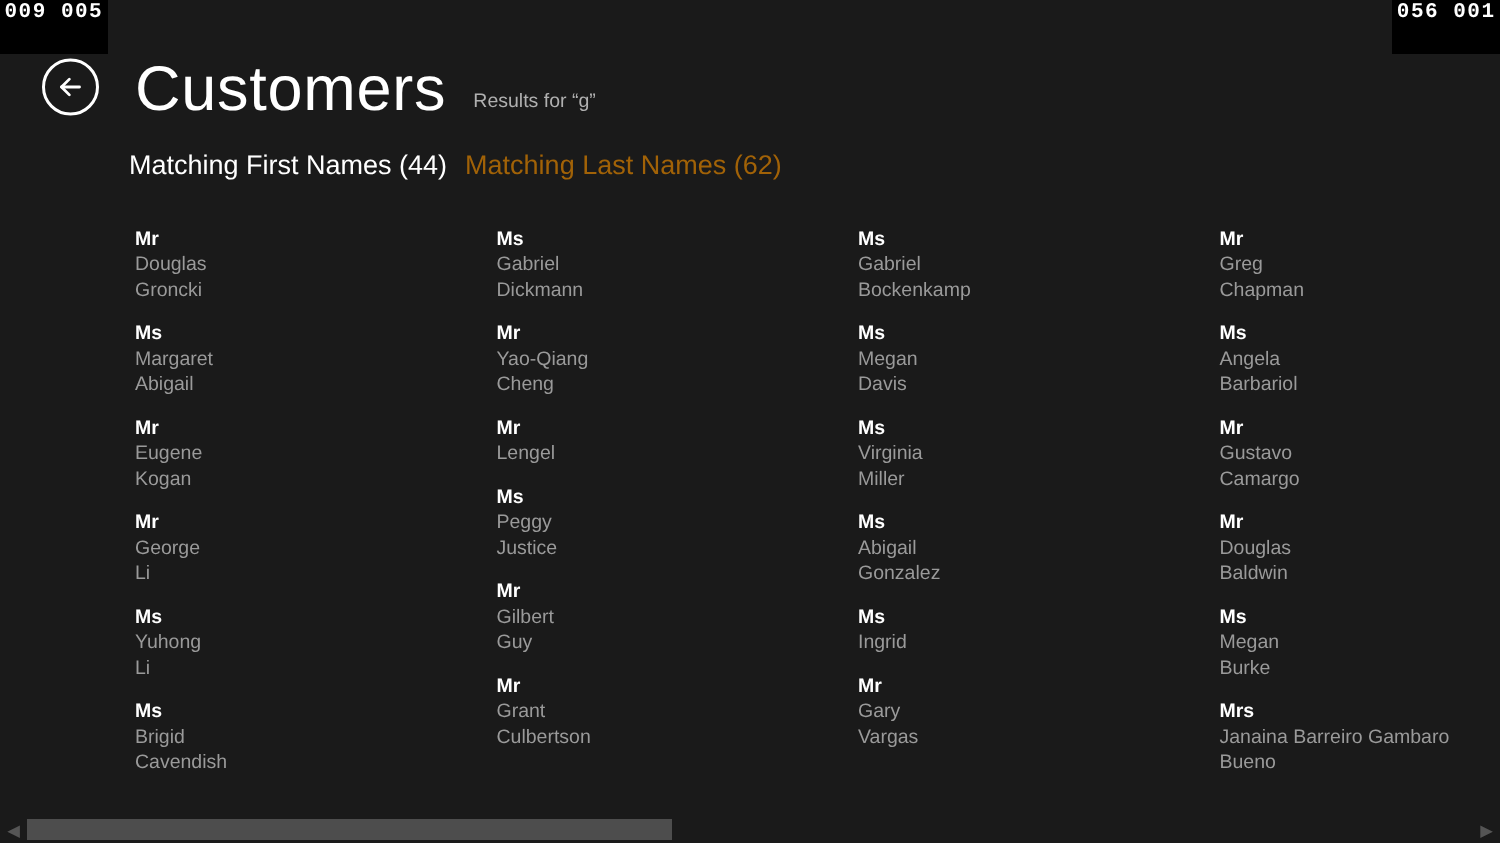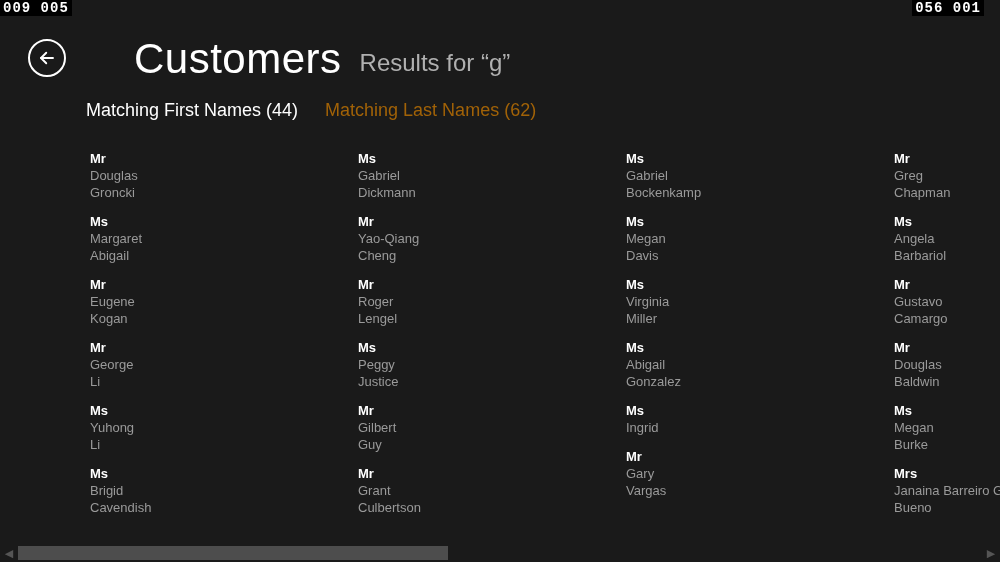--- a/index.html
+++ b/index.html
@@ -16,26 +16,26 @@
 
     
     .counter {
       position: absolute;
       top: 0;
       background: #000;
       color: #fff;
       font-family: "Courier New", monospace;
       font-size: 14px;
       font-weight: bold;
-      padding: 1px 3px 0 3px;
+      padding: 1px 3px 20px 3px;
       letter-spacing: 1px;
       line-height: 15px;
     }
     .counter.tl { left: 0; }
-    .counter.tr { right: 16px; }
+    .counter.tr { right: 0; }
 
     .header {
       position: absolute;
       left: 28px;
       top: 38px;
       display: flex;
       align-items: baseline;
     }
     .back-btn {
       width: 34px;
@@ -51,54 +51,53 @@
       cursor: pointer;
     }
     .back-btn svg { display: block; }
 
     .title {
       font-size: 42px;
       font-weight: 200;
       letter-spacing: 0.5px;
       color: #fff;
       line-height: 1;
-      margin-left: 44px;
     }
     .subtitle {
-      font-size: 24px;
+      font-size: 13px;
       font-weight: 300;
       color: #b0b0b0;
       margin-left: 18px;
       position: relative;
       top: -2px;
     }
 
     .tabs {
       position: absolute;
       left: 86px;
       top: 100px;
       display: flex;
-      gap: 27px;
+      gap: 12px;
       font-size: 18px;
       font-weight: 300;
     }
     .tab-active { color: #fff; cursor: pointer; }
     .tab-inactive { color: #a16207; cursor: pointer; }
 
     .grid-area {
       position: absolute;
       left: 90px;
       top: 150px;
       right: 0;
       bottom: 22px;
       overflow: hidden;
     }
     .columns {
       display: flex;
-      gap: 118px;
+      gap: 91px;
     }
     .col {
       display: flex;
       flex-direction: column;
       gap: 12px;
       min-width: 150px;
     }
     .customer {
       font-size: 13px;
       line-height: 17px;
@@ -221,21 +220,20 @@
           <div class="n">Gabriel</div>
           <div class="n">Dickmann</div>
         </div>
         <div class="customer">
           <div class="t">Mr</div>
           <div class="n">Yao-Qiang</div>
           <div class="n">Cheng</div>
         </div>
         <div class="customer">
           <div class="t">Mr</div>
-          <div class="n">Roger</div>
           <div class="n">Lengel</div>
         </div>
         <div class="customer">
           <div class="t">Ms</div>
           <div class="n">Peggy</div>
           <div class="n">Justice</div>
         </div>
         <div class="customer">
           <div class="t">Mr</div>
           <div class="n">Gilbert</div>

